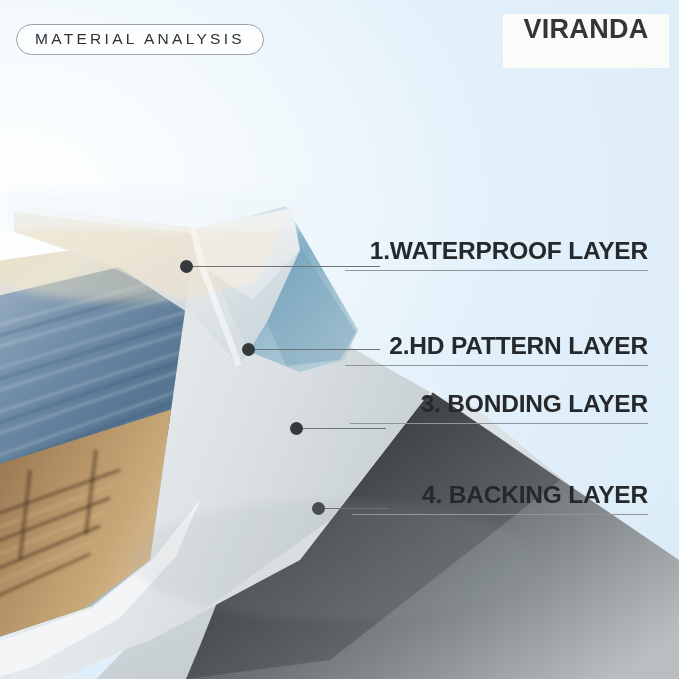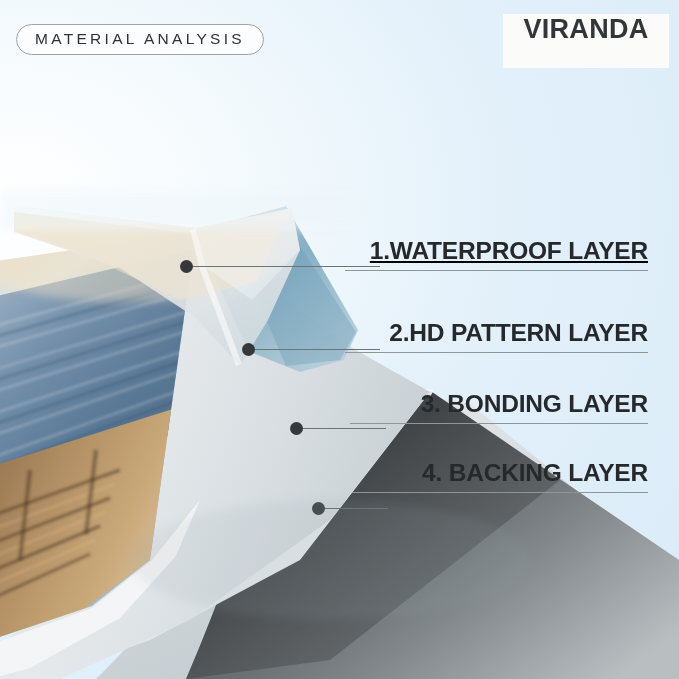--- a/index.html
+++ b/index.html
@@ -72,24 +72,24 @@
     letter-spacing:-0.2px;
     line-height:1.05;
     padding-bottom:6px;
   }
   .callout .rule {
     display:block;
     height:1px;
     background:#8e9698;
     width:100%;
   }
-  #c1 { top:238px; width:303px;text-decoration:underline; }
-  #c2 { top:320px; width:303px;text-align:right; }
+  #c1 { top:238px; width:303px; }
+  #c2 { top:333px; width:303px;text-align:right; }
   #c3 { top:391px; width:298px; }
-  #c4 { top:460px; width:296px; }
+  #c4 { top:482px; width:296px; }
 
   .leader {
     position:absolute;
     height:1px;
     background:#6d7477;
   }
   .dot {
     position:absolute;
     width:13px; height:13px;
     border-radius:50%;

